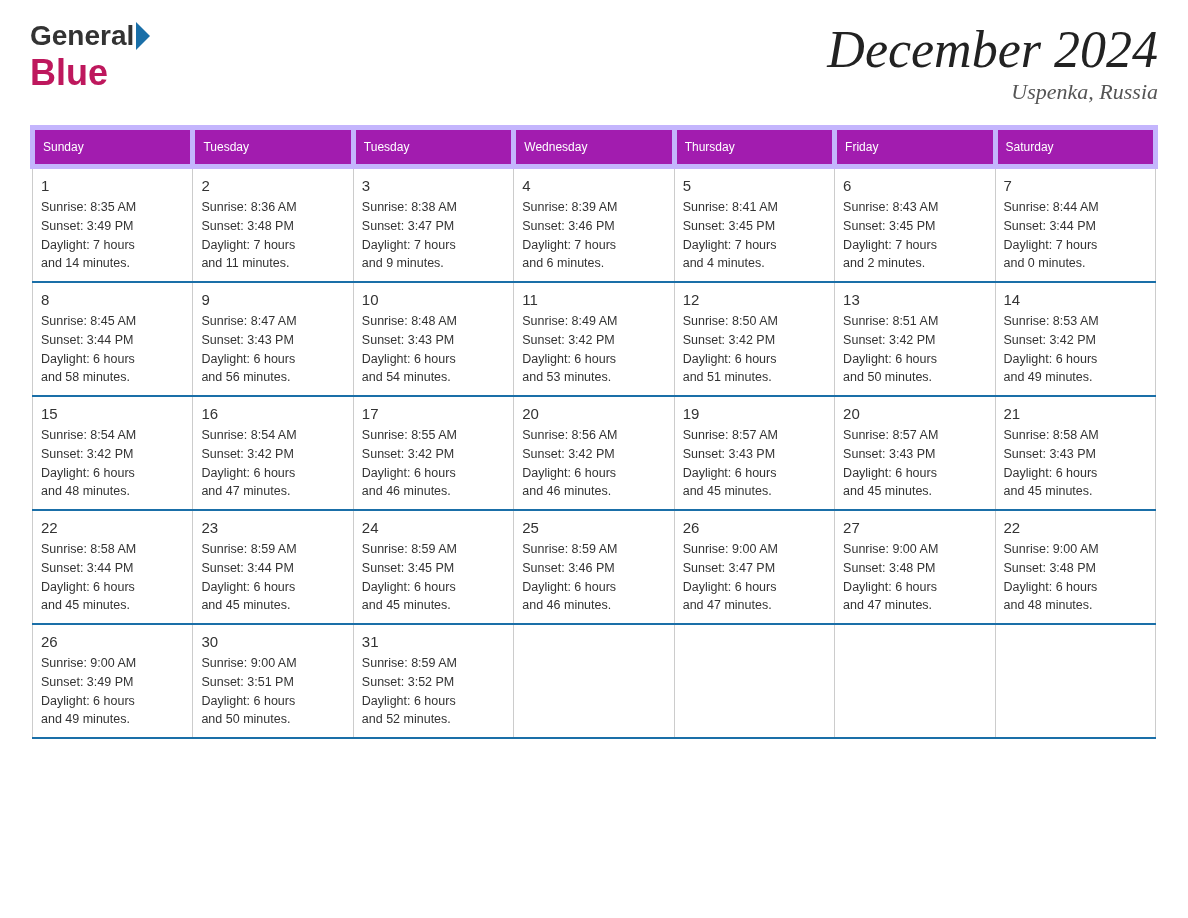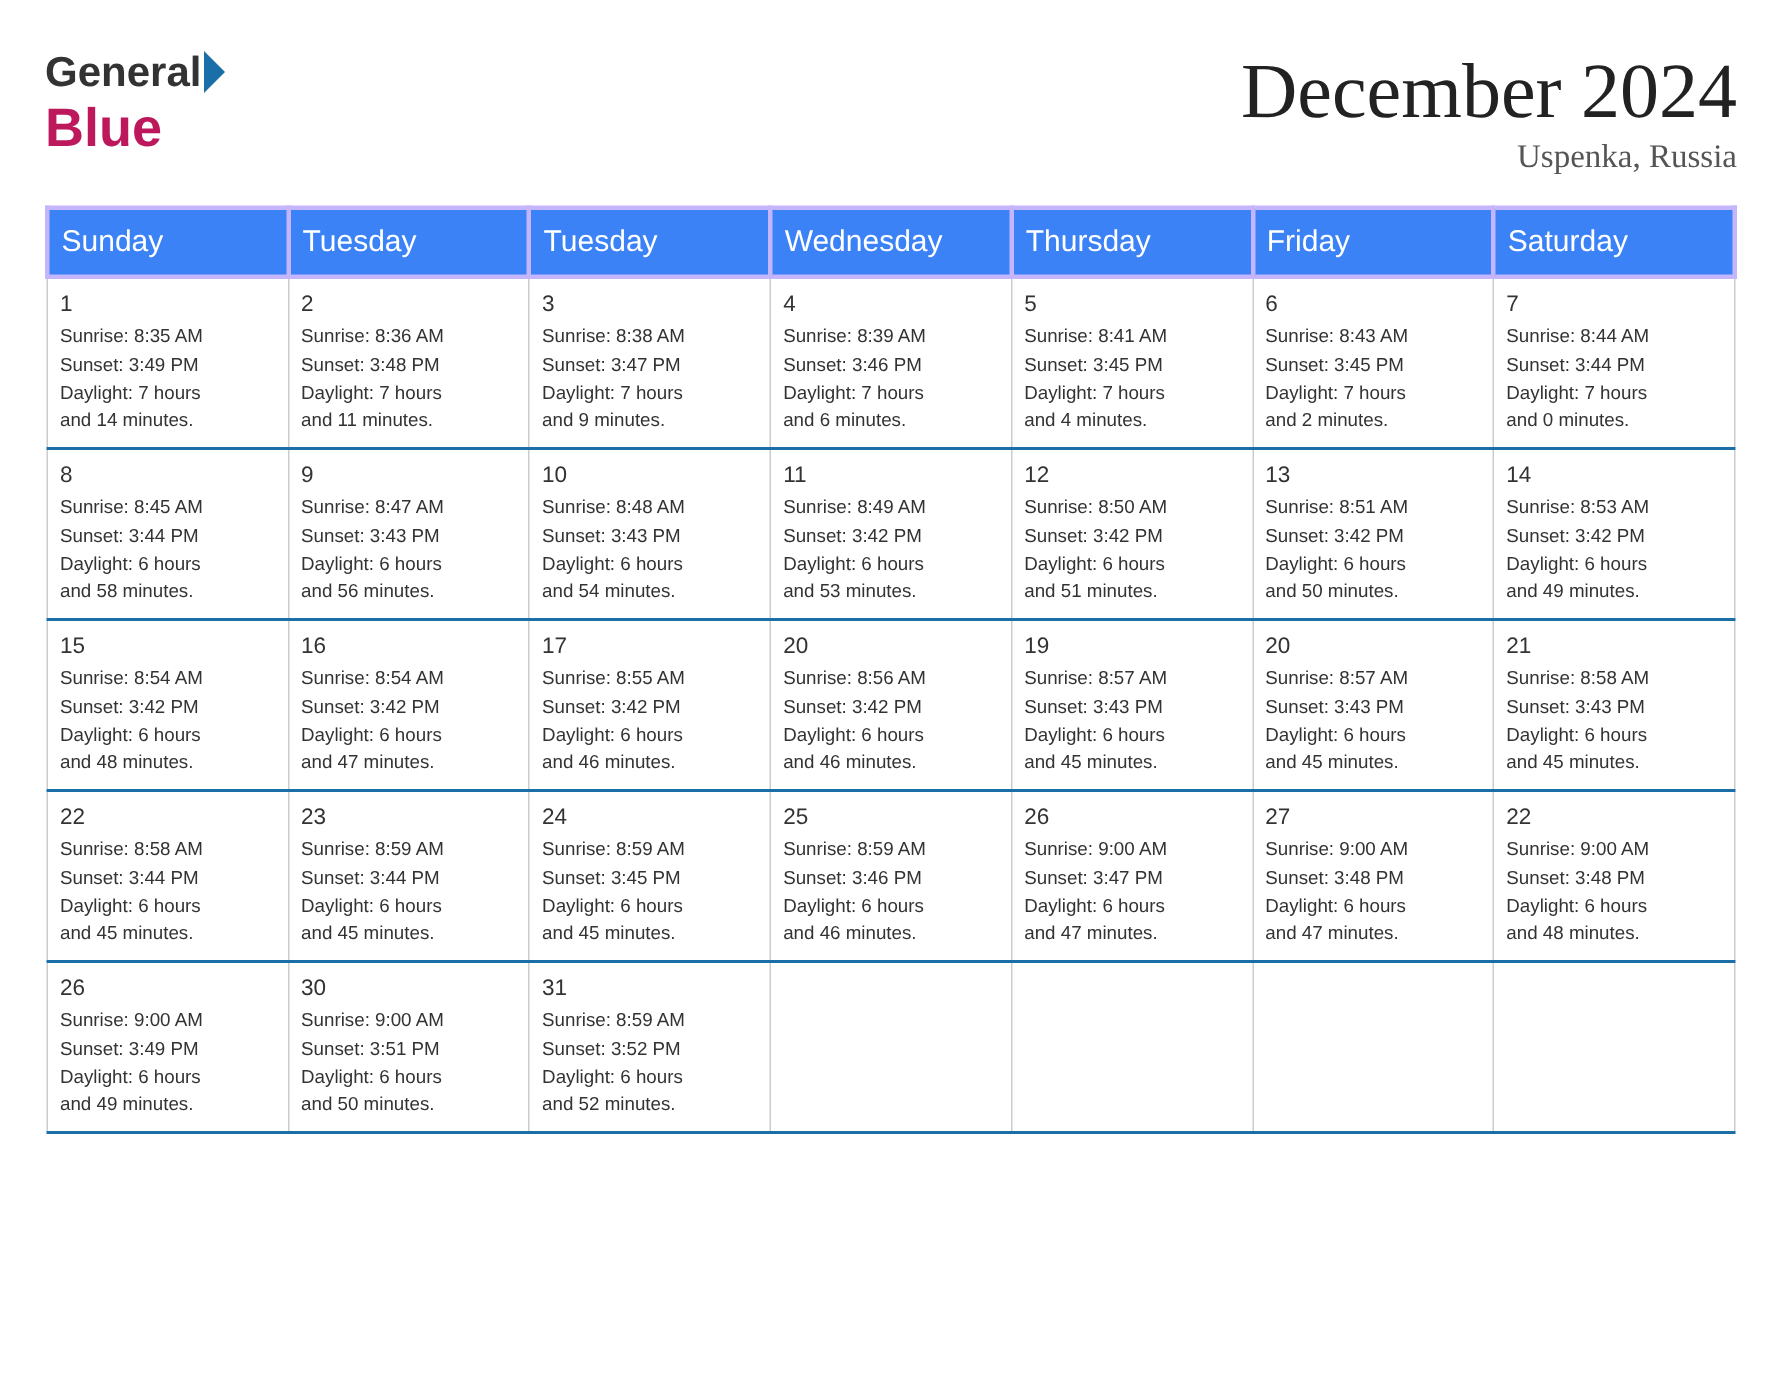--- a/index.html
+++ b/index.html
@@ -7,21 +7,20 @@
       font-family: Arial, sans-serif;
       background: #fff;
       padding: 20px 30px;
       color: #333;
     }
     .header {
       display: flex;
       justify-content: space-between;
       align-items: flex-start;
       margin-bottom: 20px;
-      margin-top: 12px;
     }
     .logo {
       display: flex;
       align-items: center;
     }
     .logo-text-general {
       font-size: 28px;
       font-weight: bold;
       color: #333;
       font-family: Arial, sans-serif;
@@ -41,45 +40,46 @@
       font-weight: bold;
       color: #be185d;
       font-family: Arial, sans-serif;
     }
     .logo-line2 {
       display: flex;
       align-items: center;
     }
     .title-section {
       text-align: right;
+      font-style: italic;
     }
     .calendar-title {
       font-size: 52px;
       font-weight: normal;
       color: #222;
       font-family: Georgia, serif;
     }
     .calendar-subtitle {
       font-size: 22px;
       color: #555;
       font-family: Georgia, serif;
       text-align: right;
     }
     table {
       width: 100%;
       border-collapse: collapse;
     }
     thead th {
-      background-color: #3b82f6;
+      background-color: #a21caf;
       color: #fff;
       padding: 10px 8px;
       text-align: left;
-      font-size: 20px;
+      font-size: 12px;
       font-weight: normal;
-      border: 3px solid #c4b5fd;
+      border: 5px solid #c4b5fd;
     }
     tbody td {
       border: 1px solid #ccc;
       vertical-align: top;
       padding: 8px;
       width: 14.28%;
       min-height: 100px;
       font-size: 13px;
       color: #333;
     }

